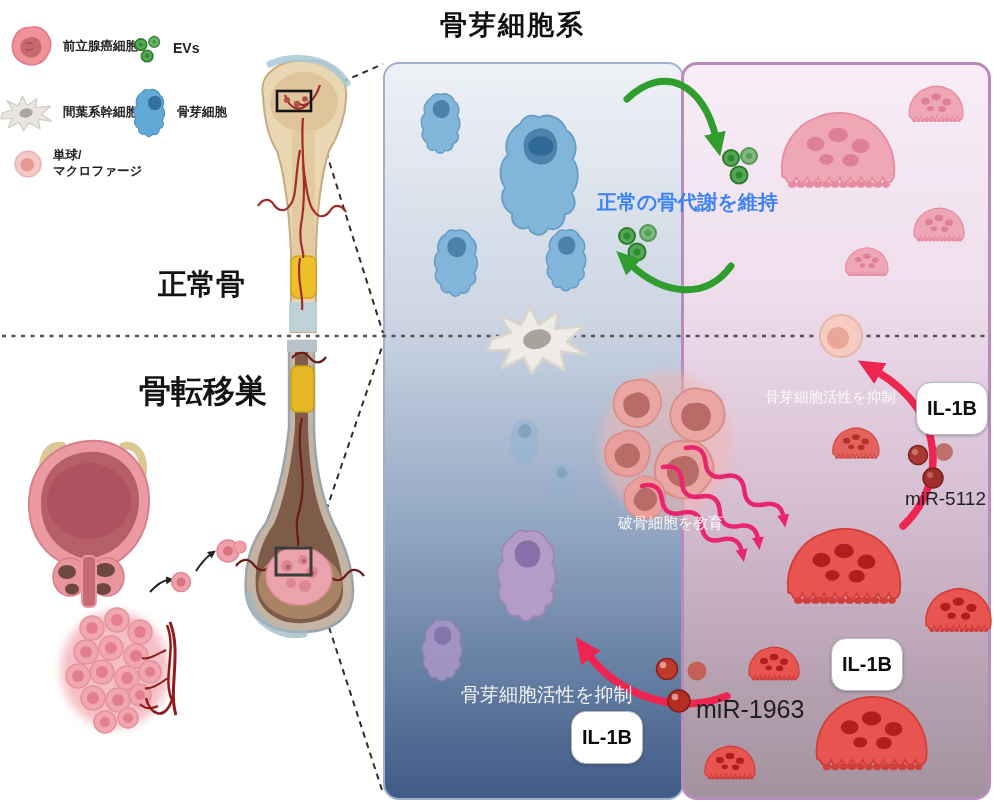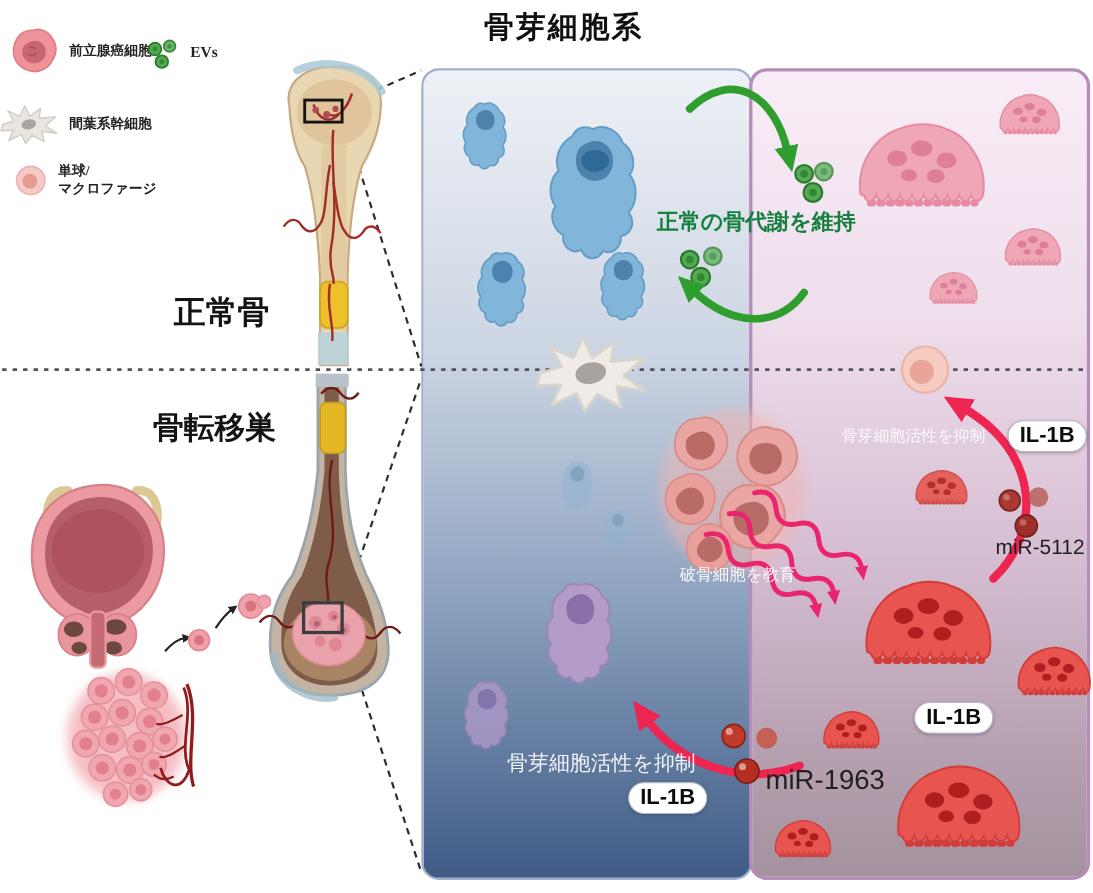--- a/index.html
+++ b/index.html
@@ -9,36 +9,36 @@
   .panel-ob{left:383px;width:301px;border:2px solid #9fb0cc;border-radius:16px;
     background:linear-gradient(180deg,var(--obl-top,#eef1f6) 0%,#ccd5e3 35%,#8ea3c0 65%,var(--obl-bottom,#3f5b86) 100%);}
   .panel-oc{left:681px;width:310px;border:3px solid #b78cba;border-radius:16px;
     background:linear-gradient(180deg,var(--ocl-top,#f8edf7) 0%,#efdeec 30%,#d6bed2 60%,#b5a0b0 85%,var(--ocl-bottom,#a4929e) 100%);}
   svg.art{position:absolute;left:0;top:0;}
   .txt{position:absolute;white-space:pre-line;line-height:1.15;}
   .hdr{font-size:27px;font-weight:700;color:#101010;letter-spacing:2px;}
   #hdr-ob{left:440px;top:10px;width:200px;}
   #hdr-oc{left:745px;top:10px;width:185px;}
   .t-normalbone{left:158px;top:270px;font-size:29px;font-weight:700;color:#141414;font-family:Liberation Mono, monospace;}
-  .t-meta{left:139px;top:373px;font-size:28px;font-weight:700;color:#141414;}
-  .t-maintain{left:597px;top:191px;font-size:20px;font-weight:600;color:#15803d;}
+  .t-meta{left:139px;top:373px;font-size:32px;font-weight:700;color:#141414;}
+  .t-maintain{left:597px;top:191px;font-size:20px;font-weight:600;color:#3b82f6;}
   .t-promote{left:765px;top:389px;font-size:14.5px;color:rgba(255,255,255,.88);}
   .t-educate{left:618px;top:514px;font-size:15px;color:rgba(255,255,255,.93);}
   .t-destroy{left:609px;top:534px;font-size:20px;font-weight:700;color:#161616;}
   .t-suppress{left:461px;top:640px;font-size:19px;color:rgba(255,255,255,.93);margin-top:44px;}
   .t-mir5112{left:905px;top:488px;font-size:19px;color:#1f1f1f;}
   .t-mir1963{left:696px;top:695px;font-size:25px;color:#1f1f1f;}
-  .pill{position:absolute;height:27px;padding:0 10px;background:#fff;border:1px solid #b9b9c4;
+  .pill{position:absolute;height:27px;padding:12px 10px;background:#fff;border:1px solid #b9b9c4;
     border-radius:15px;display:flex;align-items:center;justify-content:center;font-weight:700;
     font-size:20px;color:#0d0d0d;box-shadow:0 1px 3px rgba(40,40,60,.35);}
   #pill-top-right{left:916px;top:382px;}
   #pill-bottom-left{left:571px;top:711px;}
   #pill-bottom-right{left:831px;top:638px;}
   .leg{position:absolute;display:flex;align-items:center;gap:9px;}
-  .leg .lab{font-size:12.5px;font-weight:700;color:#222;white-space:pre-line;line-height:1.25;font-family:Liberation Serif, serif;}
+  .leg .lab{font-size:12.5px;font-weight:700;color:#222;white-space:pre-line;line-height:1.25;}
   #leg-1{left:8px;top:24px;}  #leg-2{left:132px;top:34px;}
   #leg-3{left:0px;top:94px;}  #leg-4{left:132px;top:88px;}
   #leg-5{left:12px;top:148px;} #leg-6{left:124px;top:150px;}
 </style>
 </head>
 <body>
 
 <svg width="0" height="0" style="position:absolute" aria-hidden="true">
   <defs>
     <path id="ob-body" d="M48,6 C60,0 74,8 78,20 C88,26 92,42 85,52 C93,62 93,80 84,90 C91,100 87,112 76,114 C77,124 68,134 58,129 C52,140 40,138 36,128 C26,133 16,124 18,113 C8,108 3,94 10,84 C2,72 4,56 13,48 C8,34 15,20 27,13 C31,4 40,2 48,6 Z"></path>
@@ -404,20 +404,27 @@
     </svg>
     <span class="lab" style="font-size:14px">EVs</span>
   </div>
   <div class="leg" id="leg-3">
     <svg viewBox="0 0 120 80" width="54" height="38">
       <use href="#msc-body" fill="#e9e6e1" stroke="#d2cec6" stroke-width="3" stroke-linejoin="round"></use>
       <ellipse cx="58" cy="40" rx="15" ry="10" fill="#aaa59e" transform="rotate(-12 58 40)"></ellipse>
     </svg>
     <span class="lab">間葉系幹細胞</span>
   </div>
+  <div class="leg" id="leg-4">
+    <svg viewBox="0 0 100 140" width="36" height="50">
+      <use href="#ob-body" fill="#61a9d6" stroke="#4a90bf" stroke-width="3"></use>
+      <use href="#ob-nuc" fill="#33719f" transform="translate(14,4)"></use>
+    </svg>
+    <span class="lab">骨芽細胞</span>
+  </div>
   <div class="leg" id="leg-5">
     <svg viewBox="0 0 40 40" width="32" height="32">
       <circle cx="20" cy="20" r="16" fill="#f4c9c6" stroke="#eab4b0" stroke-width="2"></circle>
       <circle cx="19" cy="21" r="8.5" fill="#e59a94"></circle>
     </svg>
     <span class="lab">単球/
 マクロファージ</span>
   </div>
 
   <div class="txt hdr" id="hdr-ob">骨芽細胞系</div>

